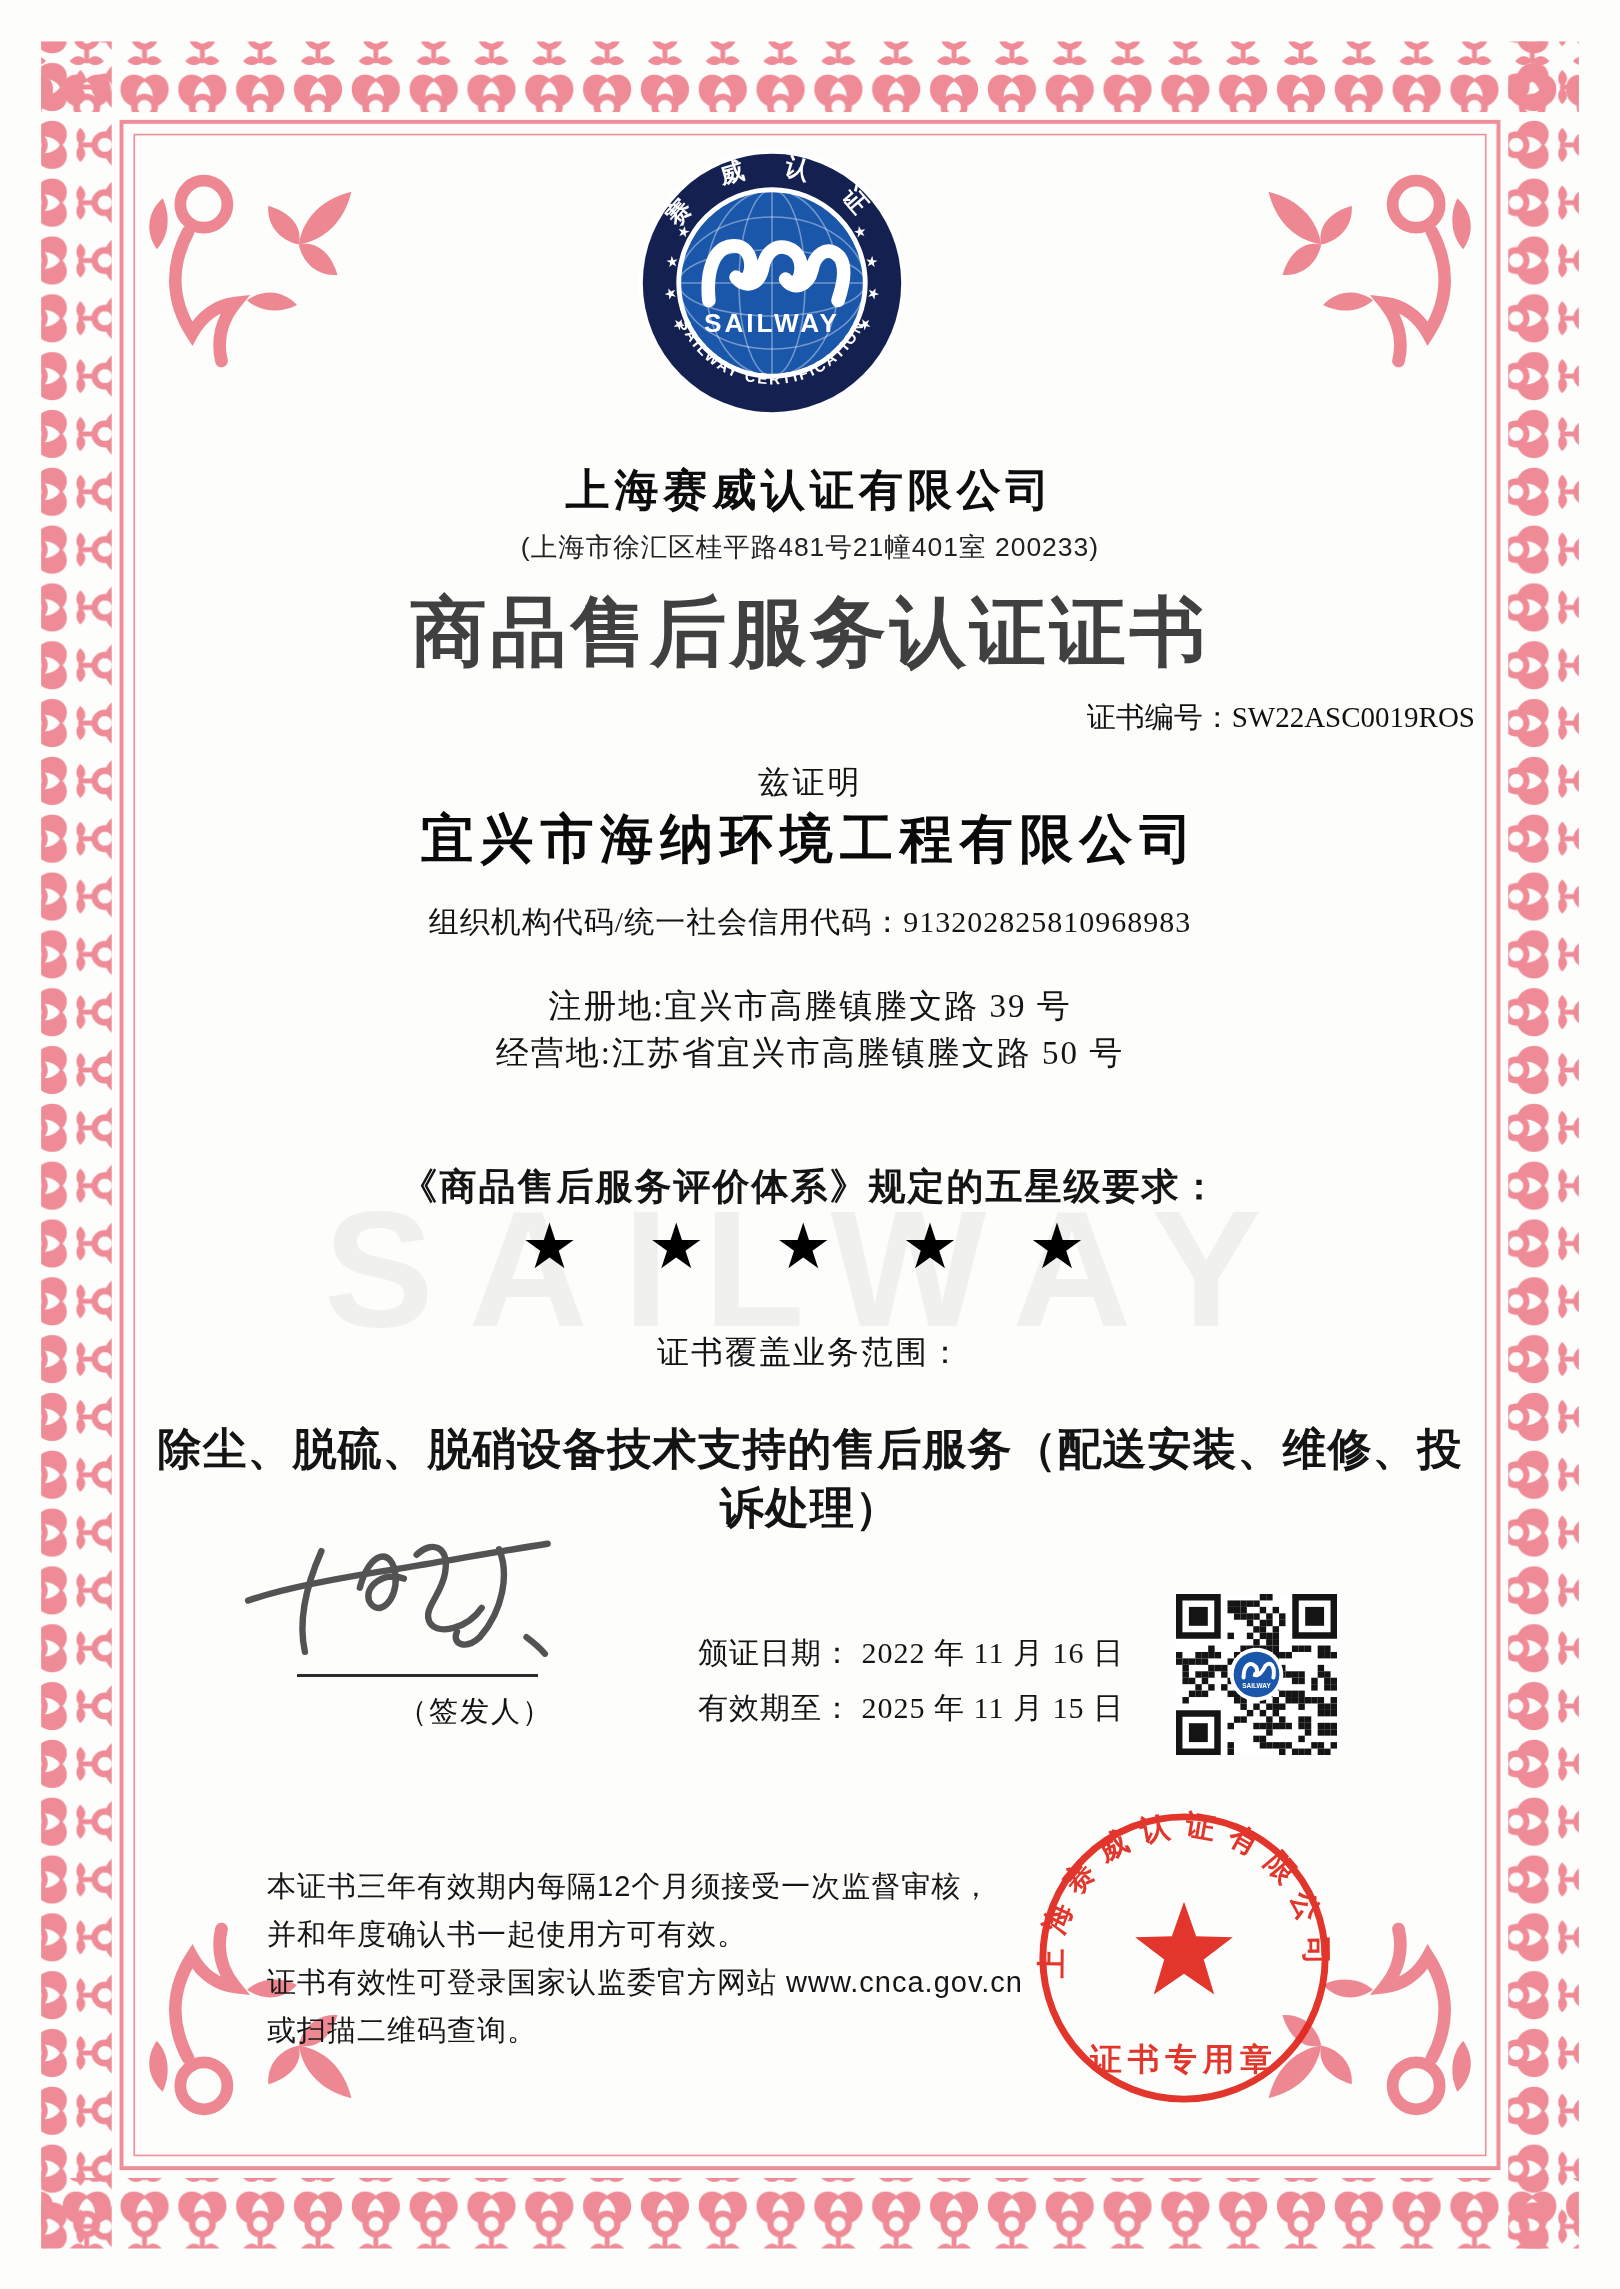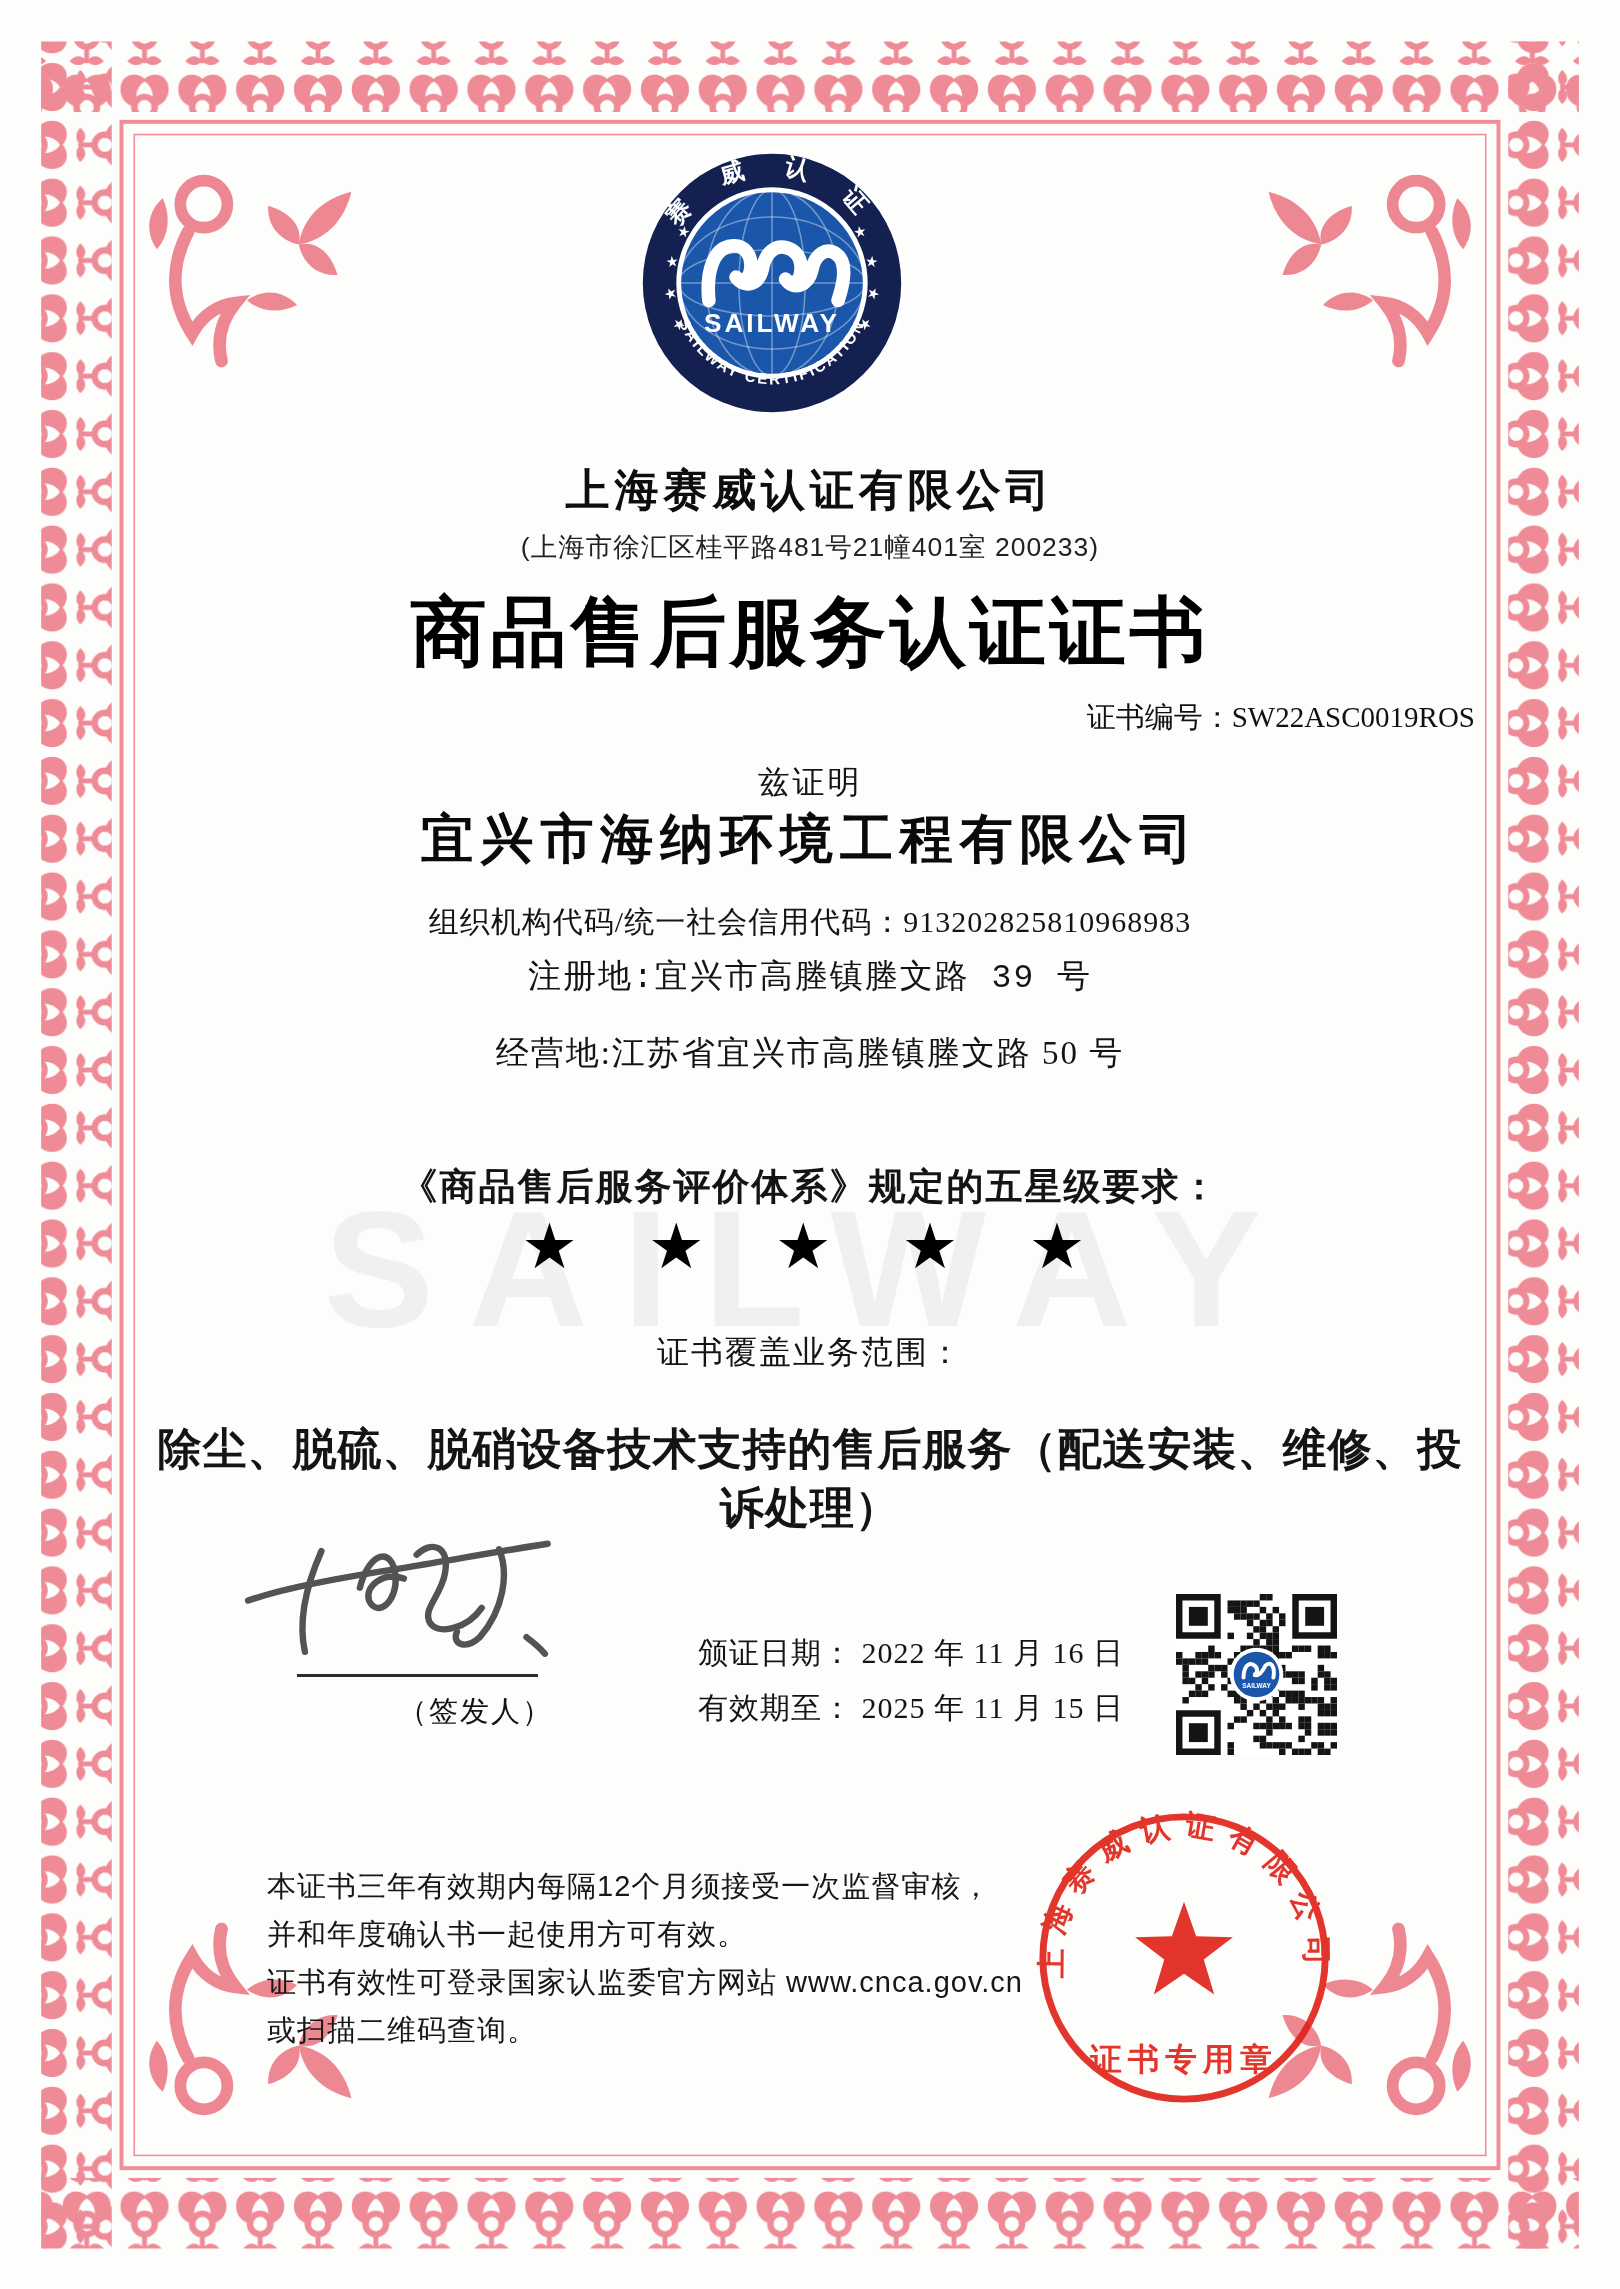--- a/index.html
+++ b/index.html
@@ -6,26 +6,26 @@
   .page{
     position:relative;width:1620px;height:2290px;margin:0 auto;
     background:#fdfdfc;overflow:hidden;
     font-family:"Liberation Sans","DejaVu Sans",sans-serif;color:#141414;
   }
   .abs{position:absolute;}
   .col{left:147px;width:1326px;text-align:center;}
   
   .issuer-name{top:461px;font-size:44px;font-weight:bold;letter-spacing:4.9px;color:#0d0d0d;}
   .issuer-address{top:529px;font-size:26.5px;letter-spacing:1px;color:#222;}
-  .cert-title{top:582px;font-size:76px;font-weight:900;letter-spacing:3.9px;color:#000000;}
+  .cert-title{top:582px;font-size:76px;font-weight:900;letter-spacing:3.9px;color:#404040;}
   .cert-number{top:698px;right:145px;font-size:29px;font-family:"Liberation Serif","DejaVu Serif",serif;color:#111;}
   .certify{top:761px;font-size:32px;font-family:"Liberation Serif","DejaVu Serif",serif;letter-spacing:2.9px;}
   .company{top:804px;font-size:53px;font-weight:bold;letter-spacing:6.9px;color:#0a0a0a;}
   .credit{top:902px;font-size:30px;font-family:"Liberation Serif","DejaVu Serif",serif;letter-spacing:1px;}
-  .regaddr{top:954px;font-size:33px;font-family:Liberation Mono, monospace;letter-spacing:2px;}
+  .regaddr{top:984px;font-size:33px;font-family:Liberation Serif, serif;letter-spacing:2px;}
   .bizaddr{top:1031px;font-size:33px;font-family:"Liberation Serif","DejaVu Serif",serif;letter-spacing:2px;}
   .eval1{top:1104px;font-size:37px;font-weight:bold;letter-spacing:1px;}
   .eval2{top:1162px;font-size:37px;font-weight:bold;letter-spacing:2px;}
   .stars{top:1210px;font-size:63px;letter-spacing:13.7px;word-spacing:25.5px;color:#000;}
   .scope-label{top:1331px;font-size:32px;font-family:"Liberation Serif","DejaVu Serif",serif;letter-spacing:2px;}
   .scope{top:1420px;font-size:44px;font-weight:bold;letter-spacing:1px;}
   .date-line1{left:698px;top:1633px;font-size:30px;font-family:"Liberation Serif","DejaVu Serif",serif;letter-spacing:1px;}
   .date-line2{left:698px;top:1688px;font-size:30px;font-family:"Liberation Serif","DejaVu Serif",serif;letter-spacing:1px;}
   .sig-line{left:297px;top:1674px;width:241px;height:2.9px;background:#2b2b2b;}
   .signer{left:282px;top:1692px;width:271px;text-align:right;font-size:29px;font-family:"Liberation Serif","DejaVu Serif",serif;letter-spacing:2px;}

